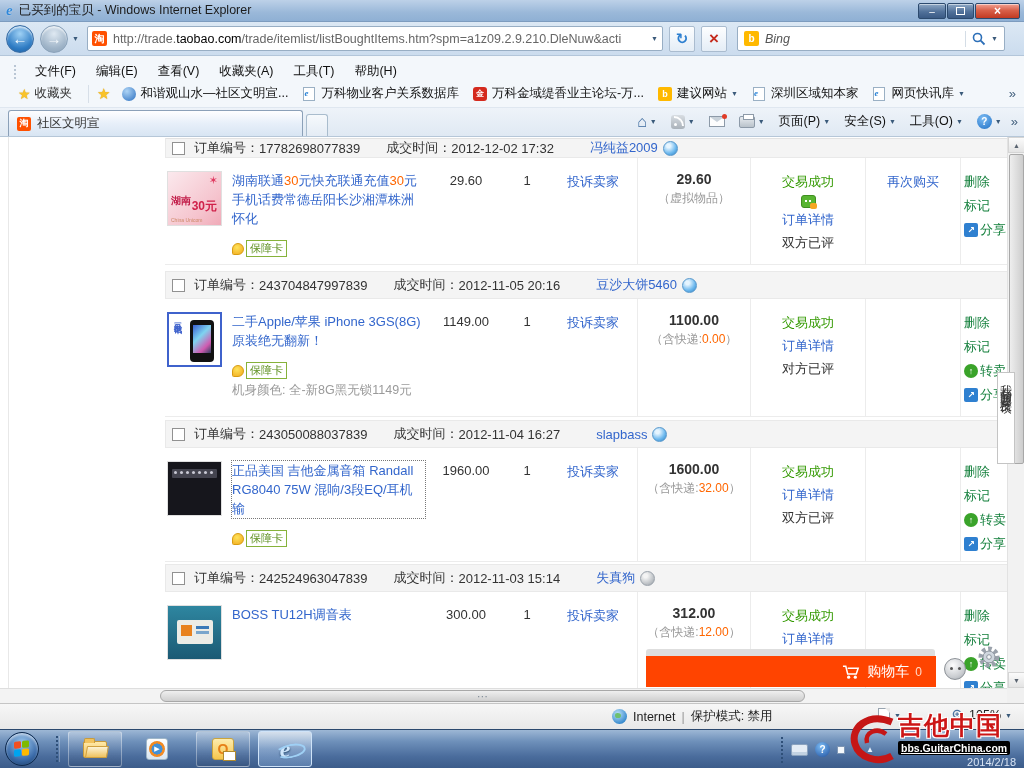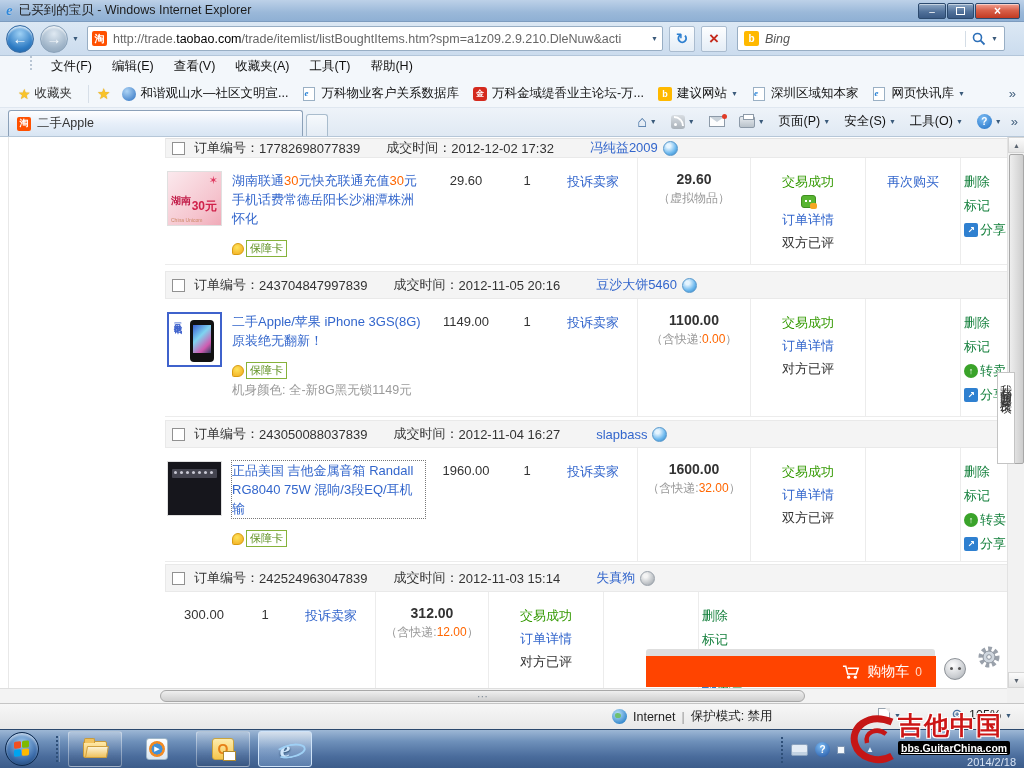--- a/index.html
+++ b/index.html
@@ -44,21 +44,21 @@
     background:linear-gradient(#fdfeff,#e4edf6); display:flex; align-items:center; justify-content:center; flex:none; }
   .refresh-g { color:#2c7fd0; font-size:15px; font-weight:bold; }
   .stop-g { color:#c42a1c; font-size:17px; font-weight:bold; line-height:1; }
   .search { height:25px; width:268px; margin-left:10px; background:#fff; border:1px solid #98aec4; border-radius:2px;
     display:flex; align-items:center; padding:0 6px; }
   .search-text { flex:1; font-style:italic; color:#555; font-size:12.5px; }
   .vline { width:1px; height:16px; background:#d4dde6; margin:0 6px; }
 
   
   .menubar { position:absolute; left:0; top:56px; width:1024px; height:32px; background:#f3f7fb;
-    display:flex; padding-left:30px; border-bottom:1px solid #e3eaf2; }
+    display:flex; align-items:center; padding-left:14px; border-bottom:1px solid #e3eaf2; }
   .menu-item { padding:2px 10px; font-size:12.5px; color:#111; }
   .vgrip { width:3px; height:14px; border-left:2px dotted #b9c6d4; margin-right:8px; }
 
   
   .favbar { position:absolute; left:0; top:80px; width:1024px; height:28px; background:#f3f7fb;
     display:flex; align-items:center; padding-left:10px; border-bottom:1px solid #dfe7f0; }
   .star { color:#f9c32a; font-size:14px; text-shadow:0 0 1px #c79213; margin-right:4px; }
   .favs-btn { display:flex; align-items:center; padding:2px 8px; font-size:12.5px; }
   .fav-sep { width:1px; height:18px; background:#d7dfe8; margin:0 8px; }
   .fav-item { display:flex; align-items:center; padding:2px 7px; font-size:12.5px; color:#111; white-space:nowrap; }
@@ -343,21 +343,21 @@
         </span>
       <span>网页快讯库</span>
       <span class="caret">▼</span>
     </div>
     <span class="overflow-gly">»</span>
   </div>
 
   <div class="tabrow">
     <div class="tab">
       <span class="favicon tao">淘</span>
-      <span>二手Apple</span>
+      <span>社区文明宣</span>
     </div>
     <div class="tabstub"></div>
     <div class="cmds">
       <div class="cmd">
           <span class="home-g">⌂</span>
           <span class="caret">▼</span>
         </div>
       <div class="cmd">
           <span class="rss-ico"></span>
           <span class="caret">▼</span>
@@ -563,20 +563,28 @@
         <span class="cb"></span>
         <span class="olabel">订单编号：</span>
           <span class="onum">242524963047839</span>
         <span class="olabel">成交时间：</span>
           <span class="onum">2012-11-03 15:14</span>
         <a class="seller">失真狗</a>
         <span class="ww gray"></span>
       </div>
 
       <div class="orow o4">
+        <div class="c-item">
+          <div class="thumb t-boss">
+              <span class="box"></span>
+            </div>
+          <div class="idesc">
+            <a class="ititle">BOSS TU12H调音表</a>
+          </div>
+        </div>
         <div class="c-price">300.00</div>
         <div class="c-qty">1</div>
         <div class="c-comp"><a>投诉卖家</a></div>
         <div class="c-amt bl">
           <div class="amt">312.00</div>
           <div class="note"><span>（含快递:</span><span class="f-num">12.00</span><span>）</span></div>
         </div>
         <div class="c-status bl">
           <div class="st-l ok">交易成功</div>
           <div class="st-l"><a class="detail-link">订单详情</a></div>

